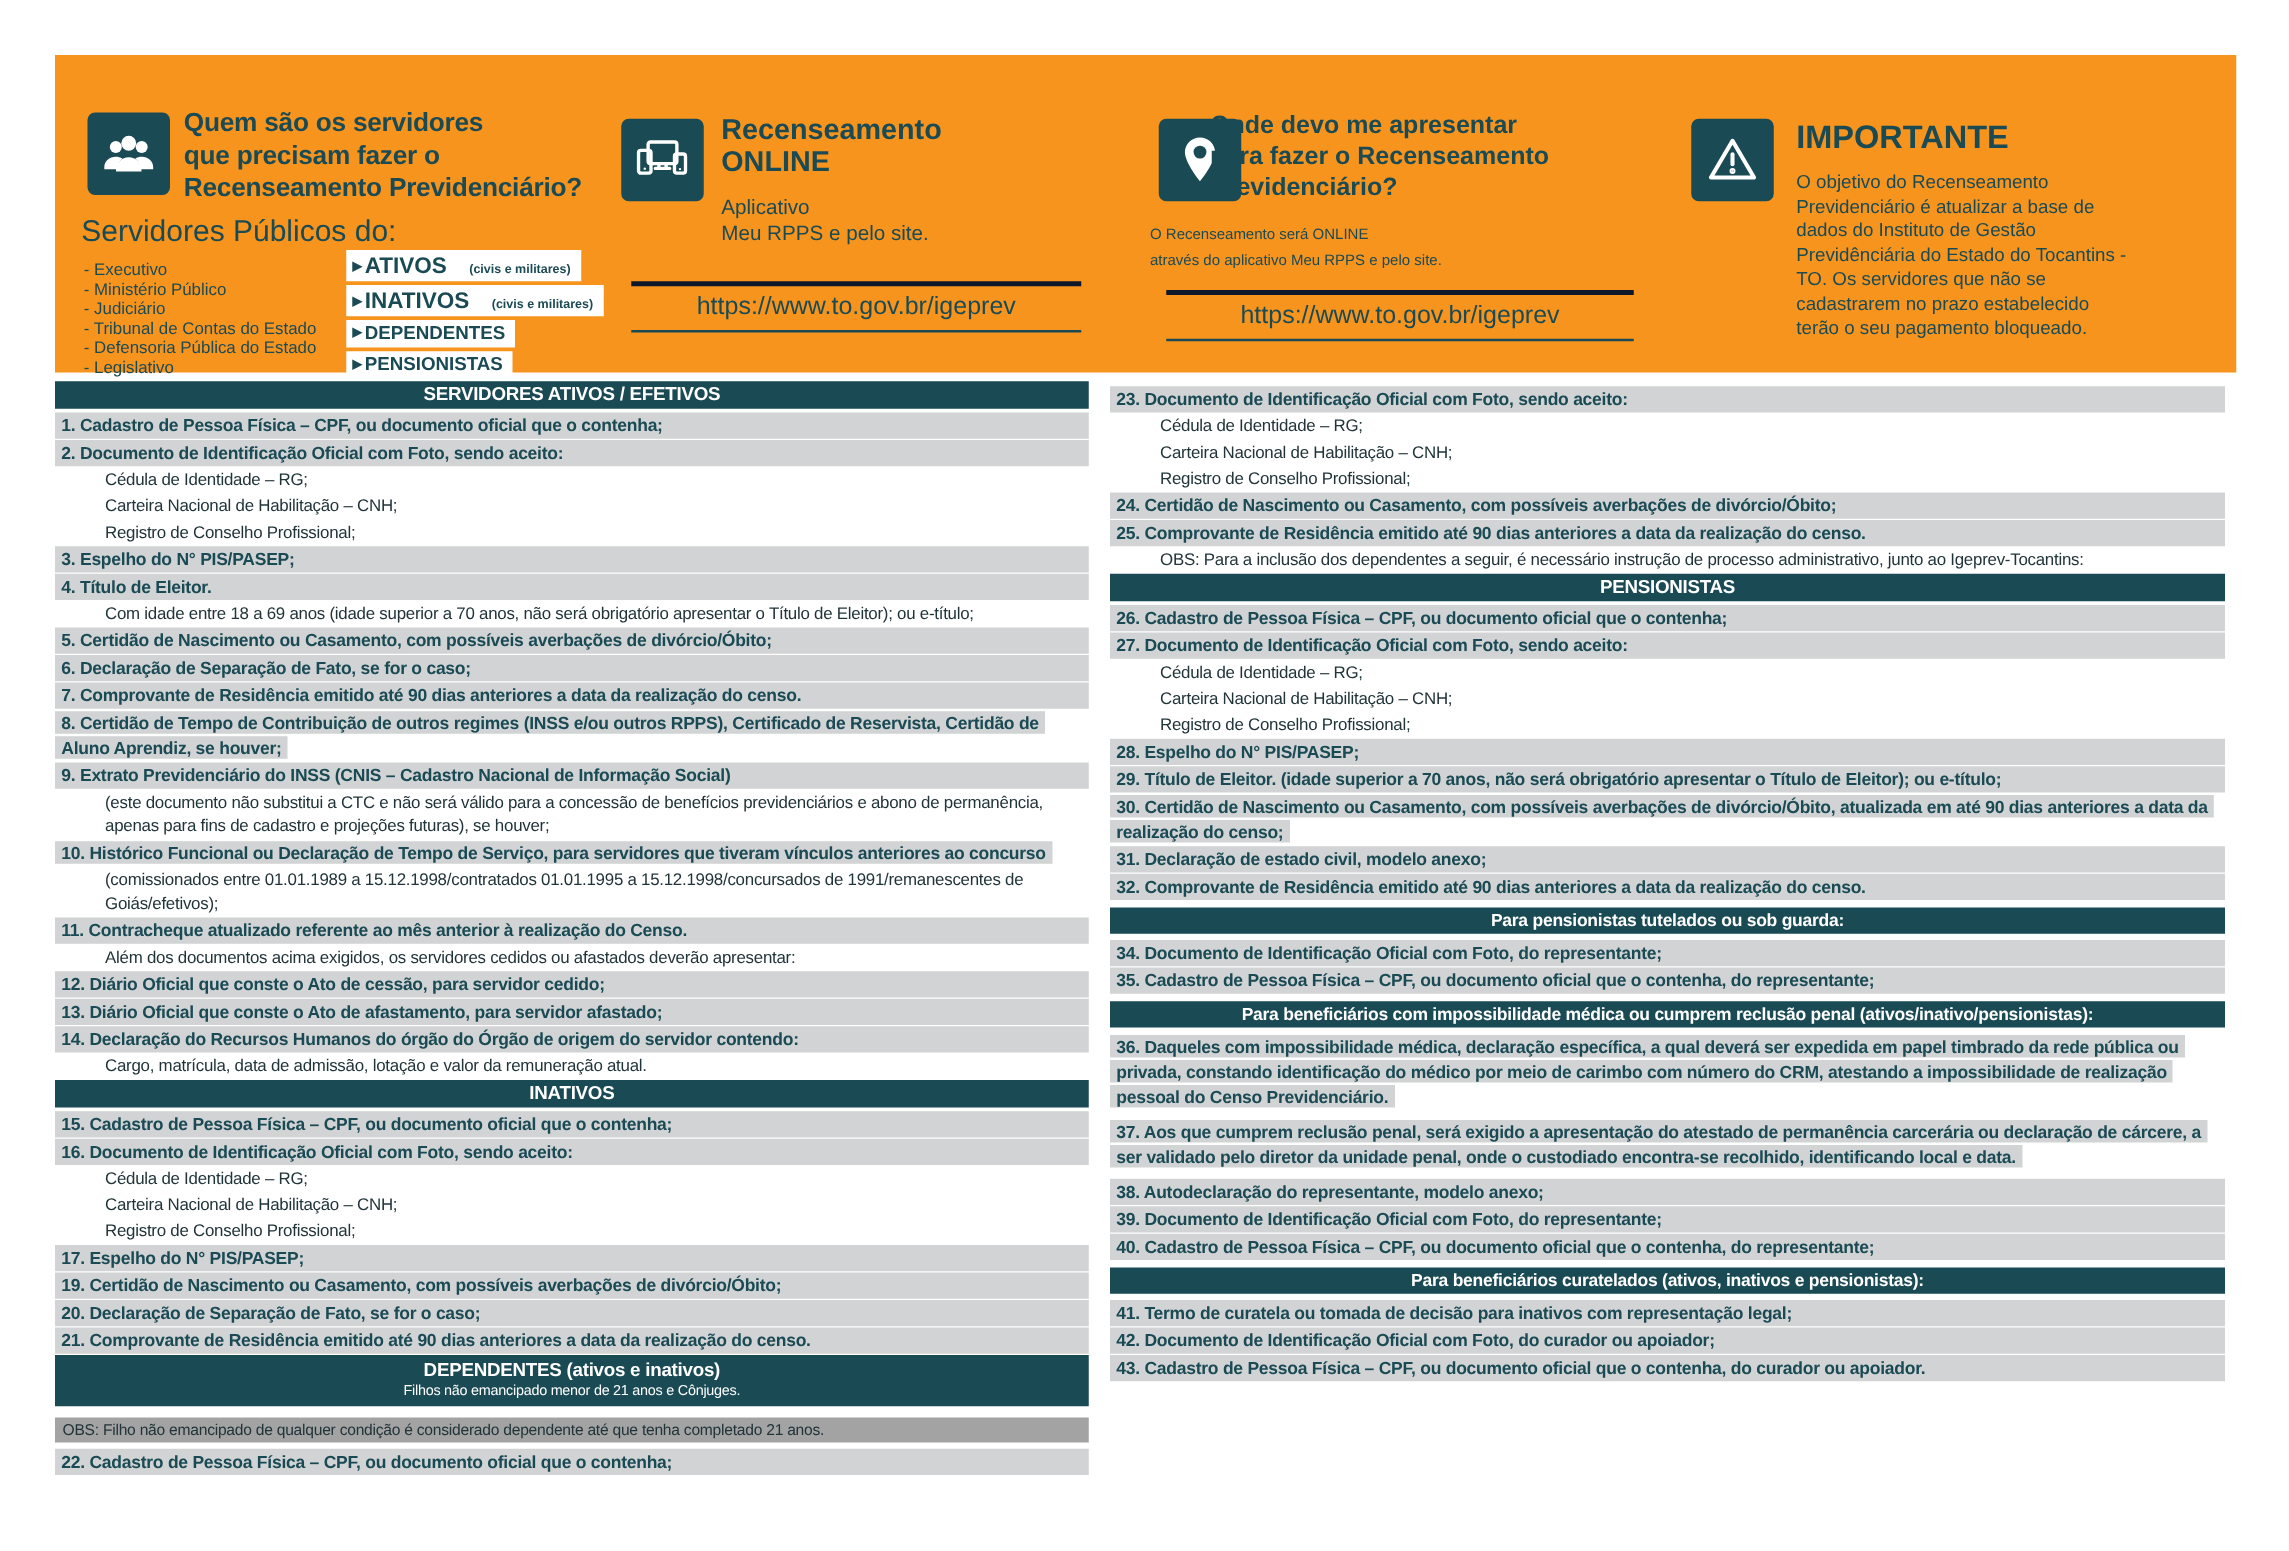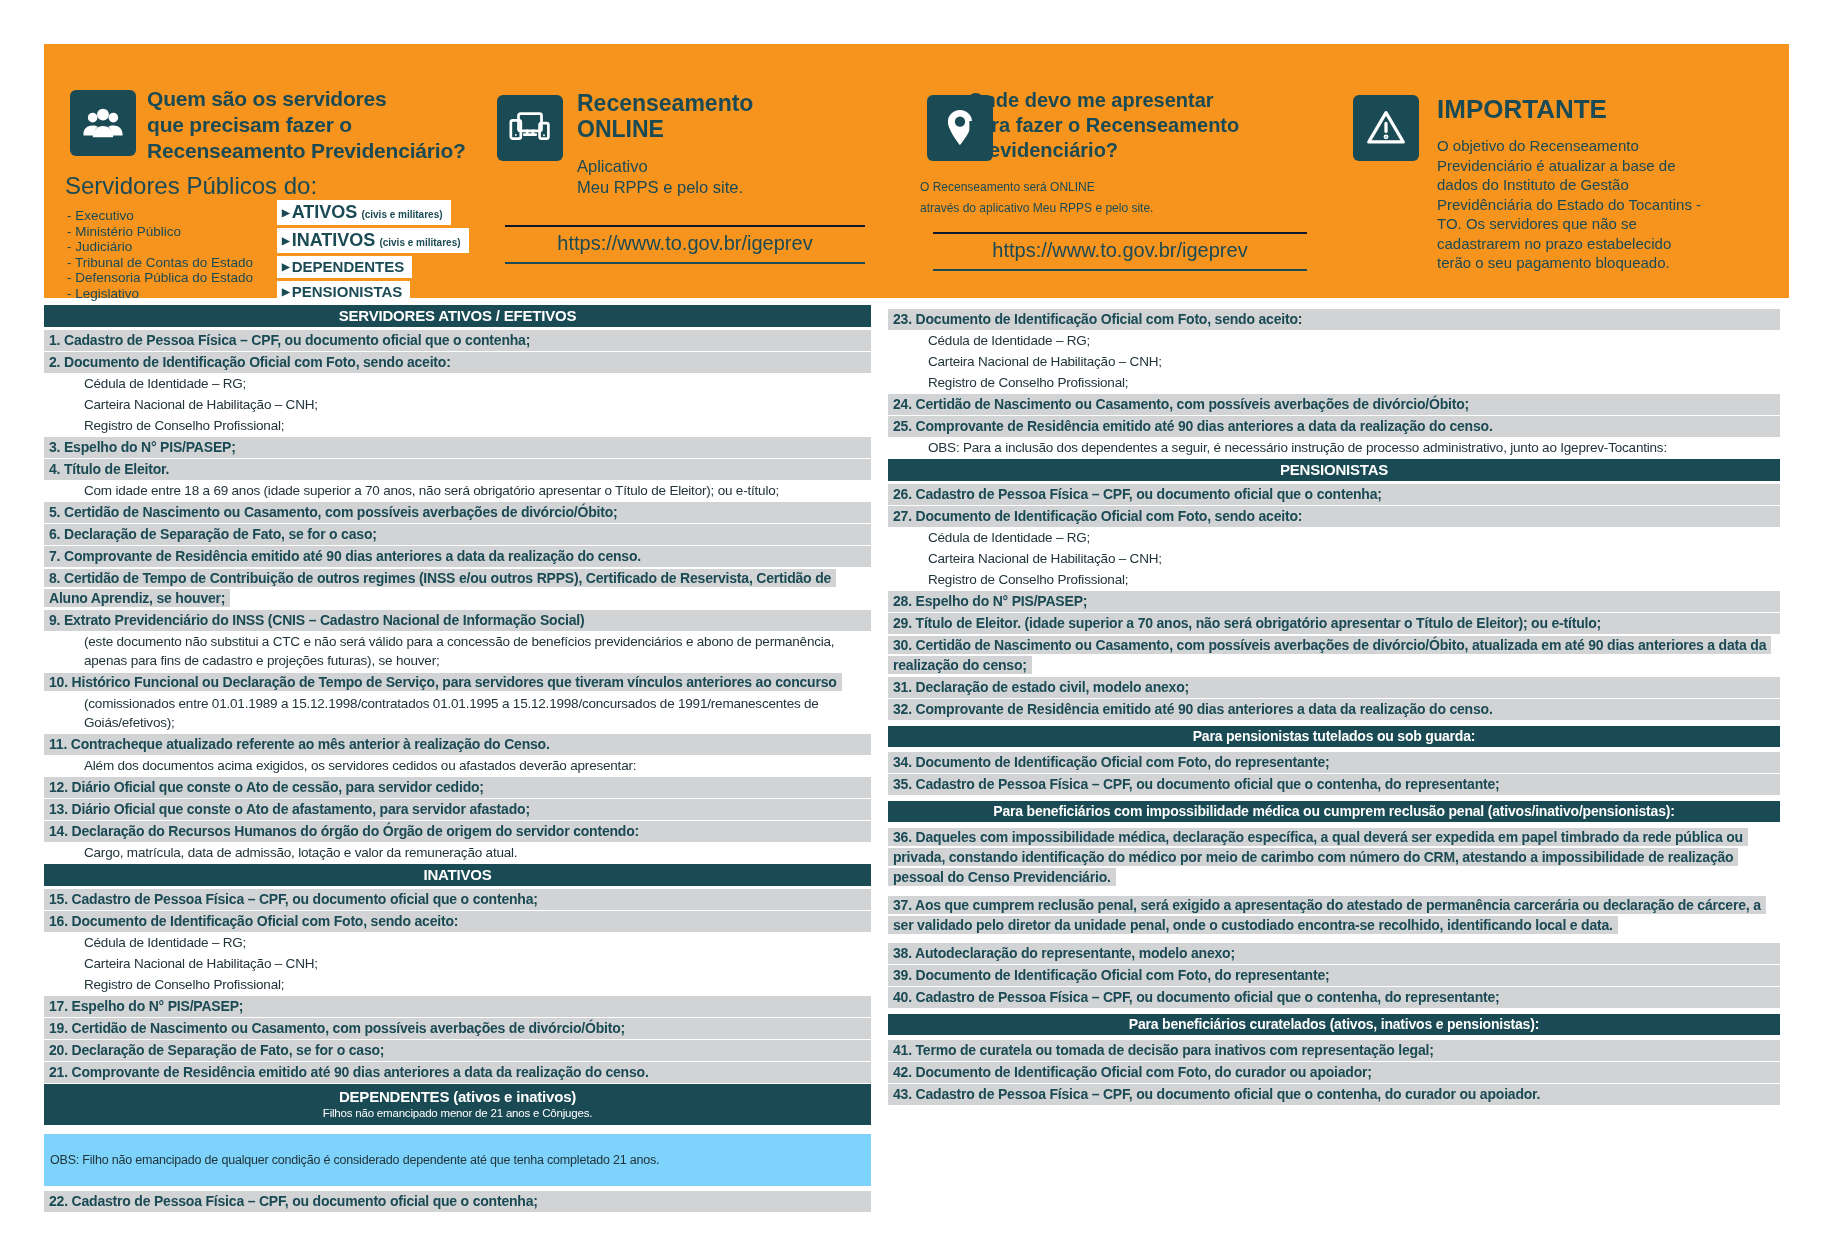--- a/index.html
+++ b/index.html
@@ -14,28 +14,28 @@
   .b-text{position:absolute;color:#1A4A54;white-space:pre-line;}
   .who-title{left:103px;top:42px;font-size:21px;line-height:26px;width:340px;letter-spacing:-0.2px;}
   .who-sub{left:21px;top:128px;font-size:24px;}
   .orgs{position:absolute;left:23px;top:164px;font-size:13.5px;line-height:15.5px;color:#1A4A54;}
   .badges{position:absolute;left:233px;top:156px;}
   .badge{background:#fff;color:#1A4A54;display:table;margin-bottom:3px;padding:2px 8px 2px 5px;
          font-weight:bold;white-space:nowrap;}
   .badge .arr{font-size:10px;vertical-align:2px;margin-right:2px;}
   .badge.lg .lbl{font-size:18px;}
   .badge.sm .lbl{font-size:15px;}
-  .badge .sfx{font-size:10px;margin-left:4px;}
+  .badge .sfx{font-size:10px;margin-left:18px;}
   .online-title{left:533px;top:46px;font-size:23px;line-height:26px;}
   .online-body{left:533px;top:112px;font-size:16.5px;line-height:21px;}
   .where-title{left:924px;top:44px;font-size:20px;line-height:25px;}
   .where-body{left:876px;top:133px;font-size:12px;line-height:21px;}
   .imp-title{left:1393px;top:50px;font-size:26px;}
   .imp-body{left:1393px;top:92px;width:320px;font-size:15px;line-height:19.5px;}
-  .url-block{position:absolute;border-top:2px solid #0f172a;border-bottom:2px solid #1A4A54;
+  .url-block{position:absolute;border-top:4px solid #0f172a;border-bottom:2px solid #1A4A54;
              text-align:center;padding:5px 0 7px;}
   .url-block .url{color:#1A4A54;font-size:20px;text-decoration:none;}
   .ub-online{left:461px;top:181px;width:360px;}
   .ub-where{left:889px;top:188px;width:374px;}
   
   .col{position:absolute;top:305px;}
   .col-left{left:44px;width:827px;}
   .col-right{left:888px;top:309px;width:892px;}
   .row{letter-spacing:-0.2px;}
   .r-h1{background:#1A4A54;color:#fff;font-weight:bold;font-size:15px;text-align:center;
@@ -44,22 +44,22 @@
   .r-h2 .h2t{font-weight:bold;font-size:15px;line-height:18px;}
   .r-h2 .h2s{font-size:11.5px;line-height:14px;}
   .r-sh{background:#1A4A54;color:#fff;font-weight:bold;font-size:14px;text-align:center;
         line-height:21px;margin:6px 0 5px;}
   .r-i{background:#D1D3D4;color:#1A4A54;font-weight:bold;font-size:14px;line-height:18px;
        padding:1px 4px 2px 5px;margin-bottom:1px;}
   .r-iw{color:#1A4A54;font-weight:bold;font-size:14px;line-height:20px;margin-bottom:2px;}
   .r-iw .hl{background:#D1D3D4;padding:1px 5px;-webkit-box-decoration-break:clone;
             box-decoration-break:clone;}
   .r-s{color:#21343A;font-size:13.5px;line-height:19px;padding:0 6px 1px 40px;margin-bottom:1px;}
-  .r-obs{background:#7dd3fc;color:#21343A;font-size:12.5px;line-height:18px;
-         padding:17px 6px;margin-bottom:2px;}
+  .r-obs{background:#a3a3a3;color:#21343A;font-size:12.5px;line-height:18px;
+         padding:1px 6px;margin-bottom:2px;}
 </style>
 </head>
 <body>
 
 <div class="page">
 
   <div class="banner">
 
     <div class="icon-box" style="left:26px;top:46px;">
       <svg viewBox="0 0 24 24" fill="#fff">

